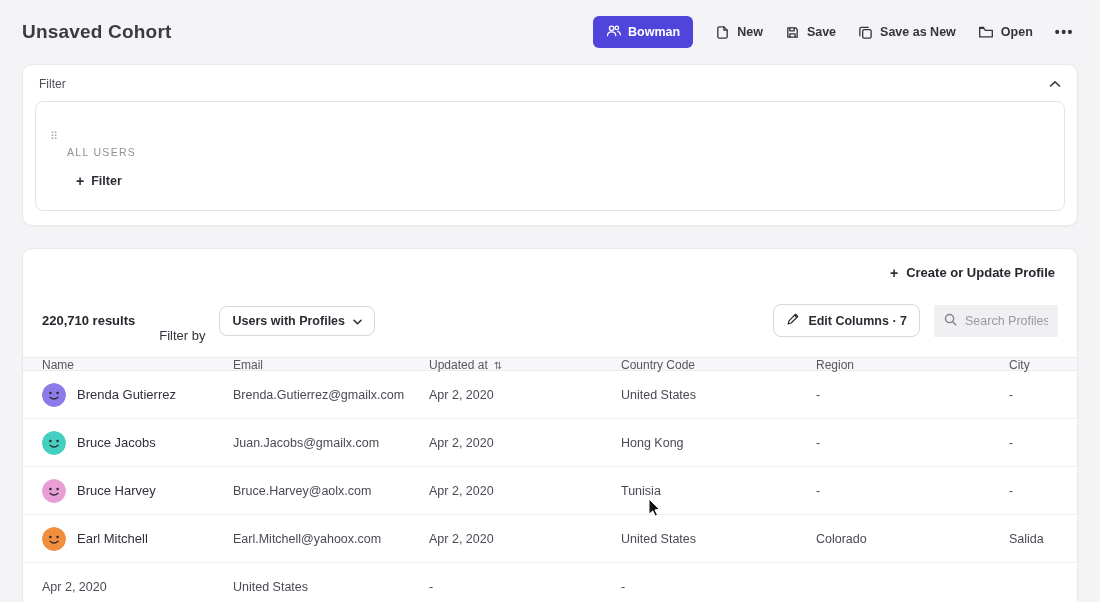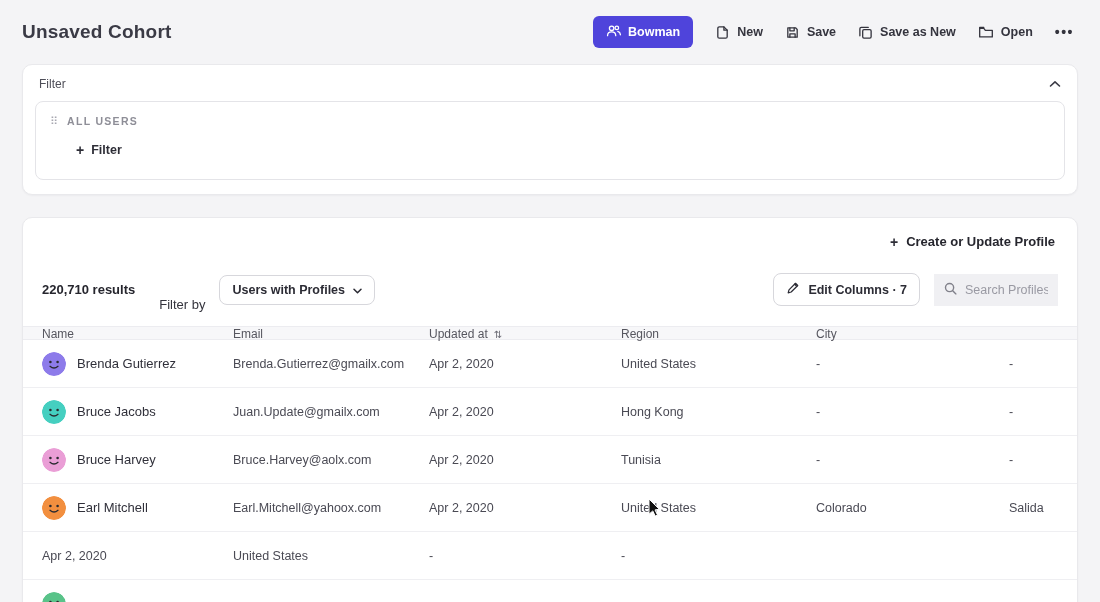--- a/index.html
+++ b/index.html
@@ -22,21 +22,21 @@
   
   .card { background:#fff; border:1px solid #e9e9ec; border-radius:10px; margin:0 22px; box-shadow:0 1px 2px rgba(20,20,40,.04); }
   
   .filter-card { margin-top:4px; }
   .filter-head { display:flex; justify-content:space-between; align-items:center; padding:12px 16px 8px 16px; }
   .filter-label { font-size:12px; color:#4e4e58; }
   .collapse-chevron { cursor:pointer; color:#3a3a45; display:flex; }
   .filter-box { border:1px solid #e4e4e8; border-radius:8px; margin:2px 12px 14px 12px; padding:13px 14px 20px 14px; }
   .group-row { display:flex; align-items:center; gap:9px; }
   .drag-handle { font-size:11px; color:#a7a7b0; cursor:grab; line-height:1; }
-  .group-label { font-size:10.5px; font-weight:700; letter-spacing:1.3px; color:#8e8e97; }
+  .group-label { font-size:10.5px; font-weight:400; letter-spacing:1.3px; color:#8e8e97;margin-top:31px; }
   .add-filter { display:inline-flex; align-items:center; gap:7px; margin:16px 0 0 26px; font-size:12.5px; font-weight:700; color:#2e2e37; cursor:pointer; }
   .plus-glyph { font-size:14px; font-weight:600; color:#2e2e37; line-height:1; }
   
   .profiles-card { margin-top:22px; padding-bottom:4px; }
   .create-row { display:flex; justify-content:flex-end; padding:16px 22px 10px 22px; }
   .create-btn { display:flex; align-items:center; gap:8px; font-size:13px; font-weight:700; color:#26262e; cursor:pointer; }
   .controls { display:flex; align-items:center; padding:8px 19px 14px 19px; }
   .results { font-size:13px; font-weight:700; color:#26262e; margin-right:24px; }
   .filter-by { font-size:13px; color:#33333c; margin-right:14px;margin-top:30px; }
   .dropdown, .edit-cols { display:flex; align-items:center; gap:8px; border:1px solid #d7d7dc; border-radius:8px; padding:7px 12px; font-size:12.5px; font-weight:700; color:#2c2c35; background:#fff; cursor:pointer; }
@@ -172,20 +172,21 @@
             <path d="M9.4 9.4 12.8 12.8"></path>
           </svg>
       </span>
       <input type="text" placeholder="Search Profiles..." style="">
     </div>
   </div>
   <div class="thead">
       <div class="th">Name</div>
       <div class="th">Email</div>
       <div class="th">Updated at<span class="sort-icon">⇅</span></div>
+      <div class="th">Country Code</div>
       <div class="th">Region</div>
       <div class="th">City</div>
     </div>
   <div>
       <div class="tr">
         <div class="name-cell">
           <span class="avatar">
             <svg width="24" height="24" viewBox="0 0 24 24">
               <circle cx="12" cy="12" r="12" fill="#8d7bea"></circle>
               <circle cx="8.4" cy="10" r="1.3" fill="#2a2a30"></circle>
@@ -206,21 +207,21 @@
           <span class="avatar">
             <svg width="24" height="24" viewBox="0 0 24 24">
               <circle cx="12" cy="12" r="12" fill="#45cfc0"></circle>
               <circle cx="8.4" cy="10" r="1.3" fill="#2a2a30"></circle>
               <circle cx="15.6" cy="10" r="1.3" fill="#2a2a30"></circle>
               <path d="M8 14.3q4 3.4 8 0" stroke="#2a2a30" stroke-width="1.3" fill="none" stroke-linecap="round"></path>
             </svg>
           </span>
           <span>Bruce Jacobs</span>
         </div>
-        <div class="cell">Juan.Update@gmailx.com</div>
+        <div class="cell">Juan.Jacobs@gmailx.com</div>
         <div class="cell">Apr 2, 2020</div>
         <div class="cell">Hong Kong</div>
         <div class="cell">-</div>
         <div class="cell">-</div>
       </div>
       <div class="tr">
         <div class="name-cell">
           <span class="avatar">
             <svg width="24" height="24" viewBox="0 0 24 24">
               <circle cx="12" cy="12" r="12" fill="#ea9ed6"></circle>

